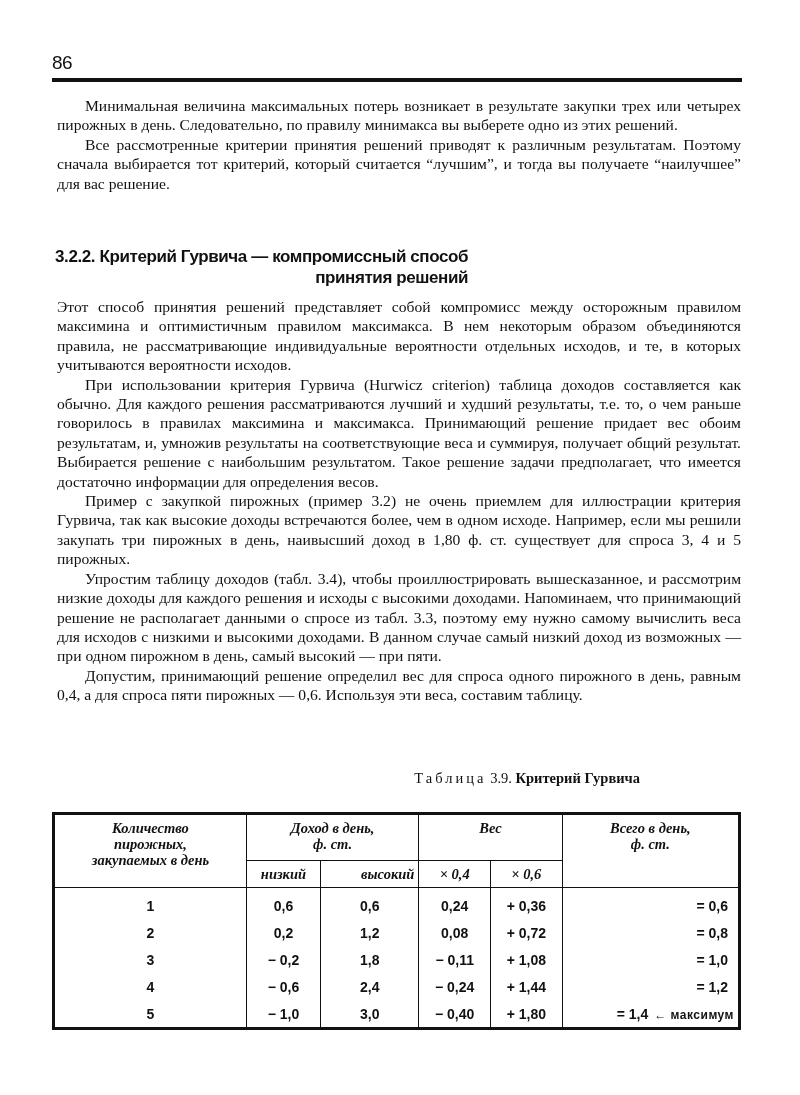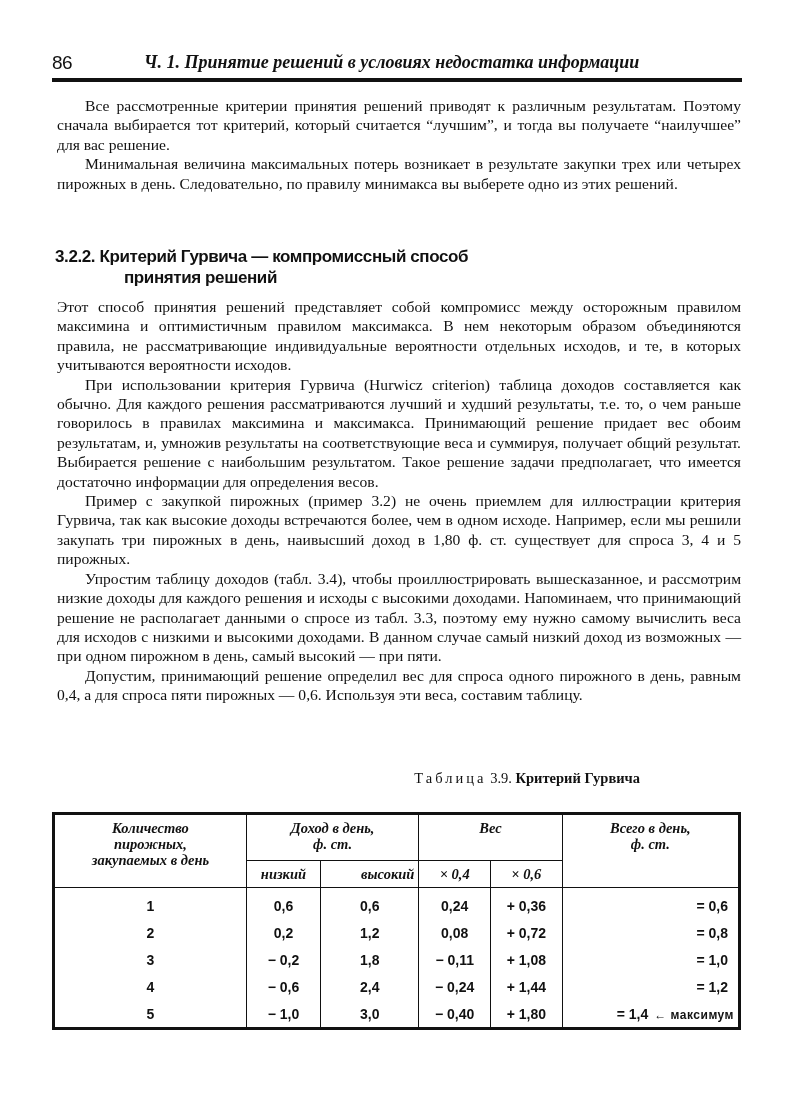--- a/index.html
+++ b/index.html
@@ -5,42 +5,41 @@
   html, body { margin:0; padding:0; background:#fff; }
   body { width:800px; height:1095px; position:relative; overflow:hidden;
          font-family:"Liberation Serif", "DejaVu Serif", serif; color:#111; }
   .header { position:absolute; left:52px; top:52px; width:690px; height:26px; border-bottom:4px solid #111; }
   .page-num { position:absolute; left:0; top:0; font-size:19px; font-weight:normal; font-family:"Liberation Sans", sans-serif; letter-spacing:-0.5px; }
   .running-title { position:absolute; left:92px; top:0; font-size:18px; font-style:italic; font-weight:bold; }
   .text { position:absolute; left:57px; width:684px; font-size:15.6px; line-height:19.4px; text-align:justify; }
   .text p { margin:0; text-indent:28px; }
   .text p.noindent { text-indent:0; }
   .section-head { position:absolute; left:55px; top:246px; font-family:"Liberation Sans", sans-serif; font-weight:bold; font-size:17px; line-height:21px; letter-spacing:-0.4px; }
-  .section-head .l2 { padding-left:69px; }
+  .section-head .l2 { padding-left:69px;text-align:right; }
   .caption { position:absolute; left:0; width:640px; top:770px; text-align:right; font-size:14.5px; }
   .caption .sp { letter-spacing:3px; }
   .caption .b { font-weight:bold; }
   table.t { position:absolute; left:52px; top:812px; width:689px; border-collapse:collapse; border:3px solid #111; font-size:14.5px; }
   table.t th { font-style:italic; font-weight:bold; font-family:"Liberation Serif", serif; border:1.5px solid #111; padding:2px 4px; vertical-align:top; line-height:16px; font-size:14.5px; }
   table.t td { font-family:"Liberation Sans", sans-serif; font-weight:bold; font-size:14px; text-align:center; border-left:1.5px solid #111; border-right:1.5px solid #111; height:27px; padding:0 4px; }
   table.t tbody tr:first-child td { padding-top:4px; }
   table.t td.tot { text-align:right; padding-left:12px; }
   .max { margin-left:6px; font-size:12px; letter-spacing:0.5px; }
 </style>
 </head>
 <body>
 
 <div class="header">
   <span class="page-num">86</span>
-  <span class="running-title">Ч. 1. Принятие решений в условиях недостатка информации</span>
 </div>
 
 <div class="text" style="top:96px;">
+  <p>Минимальная величина максимальных потерь возникает в результате закупки трех или четырех пирожных в день. Следовательно, по правилу минимакса вы выберете одно из этих решений.</p>
   <p>Все рассмотренные критерии принятия решений приводят к различным результатам. Поэтому сначала выбирается тот критерий, который считается “лучшим”, и тогда вы получаете “наилучшее” для вас решение.</p>
-  <p>Минимальная величина максимальных потерь возникает в результате закупки трех или четырех пирожных в день. Следовательно, по правилу минимакса вы выберете одно из этих решений.</p>
 </div>
 
 <div class="section-head">
   <div>3.2.2. Критерий Гурвича — компромиссный способ</div>
   <div class="l2">принятия решений</div>
 </div>
 
 <div class="text" style="top:297px;">
   <p class="noindent">Этот способ принятия решений представляет собой компромисс между осторожным правилом максимина и оптимистичным правилом максимакса. В нем некоторым образом объединяются правила, не рассматривающие индивидуальные вероятности отдельных исходов,  и те, в которых учитываются вероятности исходов.</p>
   <p>При использовании критерия Гурвича (Hurwicz criterion) таблица доходов составляется как обычно. Для каждого решения рассматриваются лучший и худший результаты, т.е. то, о чем раньше говорилось в правилах максимина и максимакса. Принимающий решение придает вес обоим результатам, и, умножив результаты на соответствующие веса и суммируя, получает общий результат. Выбирается решение с наибольшим результатом. Такое решение задачи предполагает, что имеется достаточно информации для определения весов.</p>

